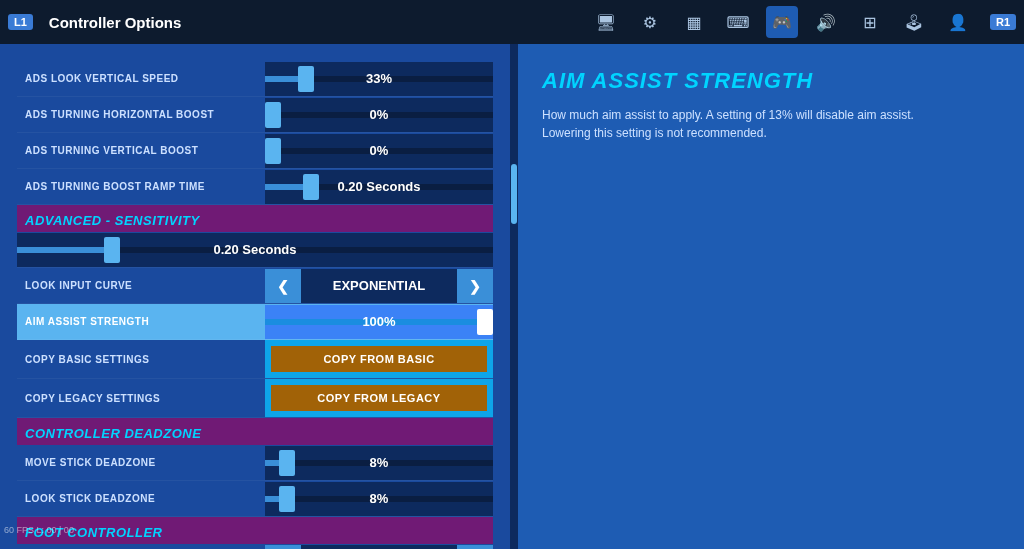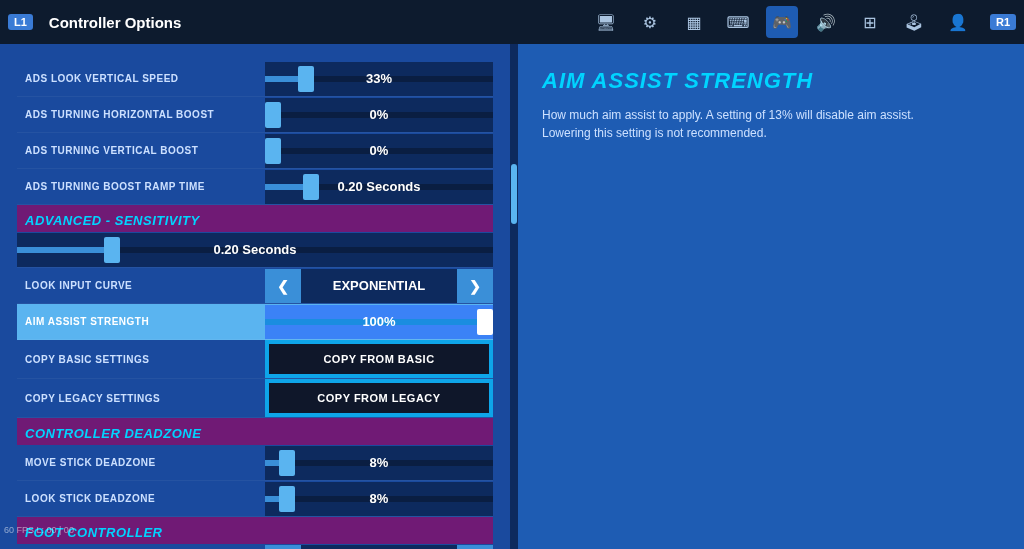--- a/index.html
+++ b/index.html
@@ -180,31 +180,31 @@
       flex: 1;
       text-align: center;
       font-size: 13px;
       font-weight: bold;
       color: white;
     }
 
     
     .copy-btn {
       flex: 1;
-      background: #0f172a;
+      background: #a16207;
       height: 38px;
       display: flex;
       align-items: center;
       justify-content: center;
       font-size: 11px;
       font-weight: 900;
       letter-spacing: 0.5px;
       color: white;
       cursor: pointer;
-      border: 4px solid #0ea5e9;
+      border: 6px solid #0ea5e9;
     }
 
     
     .right-panel {
       flex: 1;
       background: #1e5cb3;
       padding: 24px 24px;
     }
     .help-title {
       font-size: 22px;

